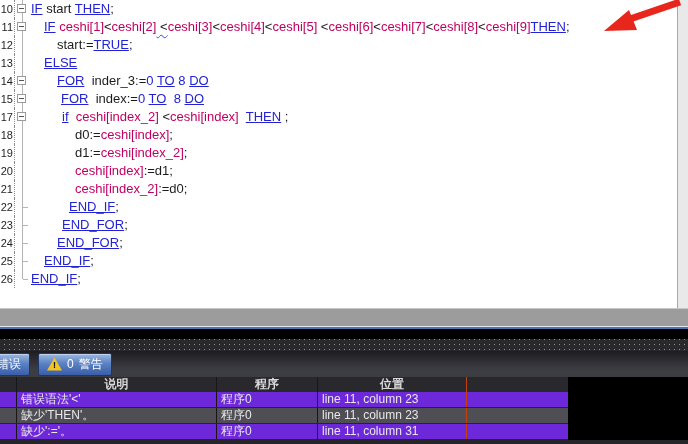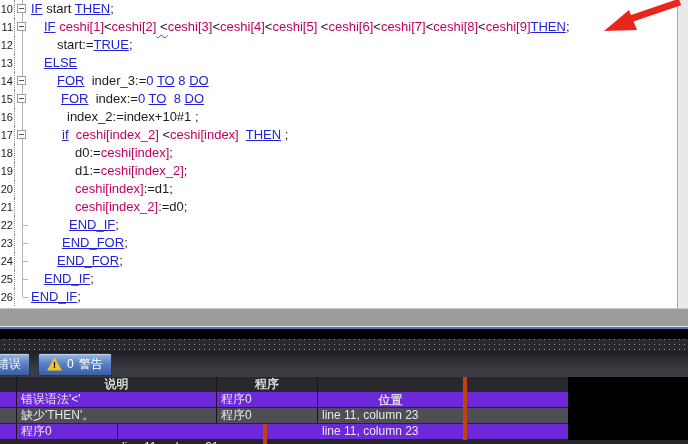--- a/index.html
+++ b/index.html
@@ -54,37 +54,36 @@
 
   .grid{width:568px;font-size:12px;color:#e8e8e8;}
   .grid-header{display:flex;height:15px;line-height:15px;background:#29292d;
                font-weight:bold;color:#dadada;}
   .grid-row{display:flex;height:15px;line-height:15px;background:#6d28d9;
             border-bottom:1px solid #26262a;}
   .grid-row.alt{background:#4e4e54;}
   .c0{flex:none;width:17px;border-right:1px solid #17171a;box-sizing:border-box;}
   .c1{flex:none;width:200px;border-right:1px solid #17171a;box-sizing:border-box;padding:0 4px;}
   .c2{flex:none;width:101px;border-right:1px solid #17171a;box-sizing:border-box;padding:0 4px;}
-  .c3{flex:none;width:149px;border-right:4px solid #c2410c;box-sizing:border-box;padding:16px 4px;}
+  .c3{flex:none;width:149px;border-right:1px solid #c2410c;box-sizing:border-box;padding:0 4px;}
   .c4{flex:1;}
   .grid-header .c1,.grid-header .c2,.grid-header .c3{text-align:center;}
   .filler{width:688px;height:4px;background:#26262a;}
 </style>
 </head>
 <body>
 
 <div class="editor">
   <div id="code-lines">
       <div class="code-line"><div class="gutter">10</div><span class="m"><i class="vl"></i><b class="fbox"></b></span><span class="code-text" style="padding-left: 0px;"><span class="tk-kw">IF</span><span class="tk-pl"> start </span><span class="tk-kw">THEN</span><span class="tk-pl">;</span></span></div>
       <div class="code-line"><div class="gutter">11</div><span class="m"><i class="vl"></i><b class="fbox"></b></span><span class="code-text" style="padding-left: 13px;"><span class="tk-kw">IF</span><span class="tk-pl"> </span><span class="tk-var">ceshi[1]</span><span class="tk-pl">&lt;</span><span class="tk-var">ceshi[2]</span><span class="tk-sq"> &lt;</span><span class="tk-var">ceshi[3]</span><span class="tk-pl">&lt;</span><span class="tk-var">ceshi[4]</span><span class="tk-pl">&lt;</span><span class="tk-var">ceshi[5]</span><span class="tk-pl"> &lt;</span><span class="tk-var">ceshi[6]</span><span class="tk-pl">&lt;</span><span class="tk-var">ceshi[7]</span><span class="tk-pl">&lt;</span><span class="tk-var">ceshi[8]</span><span class="tk-pl">&lt;</span><span class="tk-var">ceshi[9]</span><span class="tk-kw">THEN</span><span class="tk-pl">;</span></span></div>
       <div class="code-line"><div class="gutter">12</div><span class="m"><i class="vl"></i></span><span class="code-text" style="padding-left: 26px;"><span class="tk-pl">start:=</span><span class="tk-kw">TRUE</span><span class="tk-pl">;</span></span></div>
       <div class="code-line"><div class="gutter">13</div><span class="m"><i class="vl"></i></span><span class="code-text" style="padding-left: 13px;"><span class="tk-kw">ELSE</span></span></div>
       <div class="code-line"><div class="gutter">14</div><span class="m"><i class="vl"></i><b class="fbox"></b></span><span class="code-text" style="padding-left: 26px;"><span class="tk-kw">FOR</span><span class="tk-pl">  inder_3:=</span><span class="tk-num">0</span><span class="tk-pl"> </span><span class="tk-kw">TO</span><span class="tk-pl"> </span><span class="tk-num">8</span><span class="tk-pl"> </span><span class="tk-kw">DO</span></span></div>
       <div class="code-line"><div class="gutter">15</div><span class="m"><i class="vl"></i><b class="fbox"></b></span><span class="code-text" style="padding-left: 30px;"><span class="tk-kw">FOR</span><span class="tk-pl">  index:=</span><span class="tk-num">0</span><span class="tk-pl"> </span><span class="tk-kw">TO</span><span class="tk-pl">  </span><span class="tk-num">8</span><span class="tk-pl"> </span><span class="tk-kw">DO</span></span></div>
-      <div class="code-line"><div class="gutter">16</div><span class="m"><i class="vl"></i></span><span class="code-text" style="padding-left: 36px;"><span class="tk-pl">index_2:=index+10#1 ;</span></span></div>
       <div class="code-line"><div class="gutter">17</div><span class="m"><i class="vl"></i><b class="fbox"></b></span><span class="code-text" style="padding-left: 31px;"><span class="tk-kw">if</span><span class="tk-pl">  </span><span class="tk-var">ceshi[index_2]</span><span class="tk-pl"> &lt;</span><span class="tk-var">ceshi[index]</span><span class="tk-pl">  </span><span class="tk-kw">THEN</span><span class="tk-pl"> ;</span></span></div>
       <div class="code-line"><div class="gutter">18</div><span class="m"><i class="vl"></i></span><span class="code-text" style="padding-left: 44px;"><span class="tk-pl">d0:=</span><span class="tk-var">ceshi[index]</span><span class="tk-pl">;</span></span></div>
       <div class="code-line"><div class="gutter">19</div><span class="m"><i class="vl"></i></span><span class="code-text" style="padding-left: 44px;"><span class="tk-pl">d1:=</span><span class="tk-var">ceshi[index_2]</span><span class="tk-pl">;</span></span></div>
       <div class="code-line"><div class="gutter">20</div><span class="m"><i class="vl"></i></span><span class="code-text" style="padding-left: 44px;"><span class="tk-var">ceshi[index]</span><span class="tk-pl">:=d1;</span></span></div>
       <div class="code-line"><div class="gutter">21</div><span class="m"><i class="vl"></i></span><span class="code-text" style="padding-left: 44px;"><span class="tk-var">ceshi[index_2]</span><span class="tk-pl">:=d0;</span></span></div>
       <div class="code-line"><div class="gutter">22</div><span class="m"><i class="vl"></i><i class="corner"></i></span><span class="code-text" style="padding-left: 38px;"><span class="tk-kw">END_IF</span><span class="tk-pl">;</span></span></div>
       <div class="code-line"><div class="gutter">23</div><span class="m"><i class="vl"></i><i class="corner"></i></span><span class="code-text" style="padding-left: 31px;"><span class="tk-kw">END_FOR</span><span class="tk-pl">;</span></span></div>
       <div class="code-line"><div class="gutter">24</div><span class="m"><i class="vl"></i><i class="corner"></i></span><span class="code-text" style="padding-left: 26px;"><span class="tk-kw">END_FOR</span><span class="tk-pl">;</span></span></div>
       <div class="code-line"><div class="gutter">25</div><span class="m"><i class="vl"></i><i class="corner"></i></span><span class="code-text" style="padding-left: 13px;"><span class="tk-kw">END_IF</span><span class="tk-pl">;</span></span></div>
       <div class="code-line"><div class="gutter">26</div><span class="m"><i class="vl half"></i><i class="corner"></i></span><span class="code-text" style="padding-left: 0px;"><span class="tk-kw">END_IF</span><span class="tk-pl">;</span></span></div>
@@ -131,19 +130,20 @@
       </div>
       <div class="grid-row alt">
         <div class="c0"></div>
         <div class="c1">缺少'THEN'。</div>
         <div class="c2">程序0</div>
         <div class="c3">line 11, column 23</div>
         <div class="c4"></div>
       </div>
       <div class="grid-row">
         <div class="c0"></div>
+        <div class="c1">缺少':='。</div>
         <div class="c2">程序0</div>
         <div class="c3">line 11, column 31</div>
         <div class="c4"></div>
       </div>
     </div>
 </div>
 <div class="filler"></div>
 
 </body></html>

